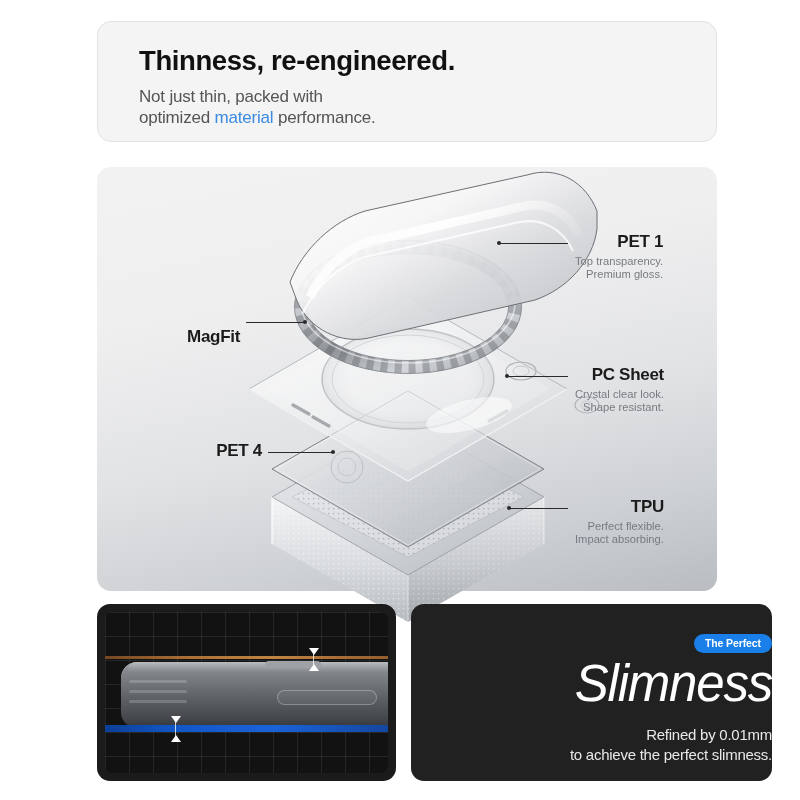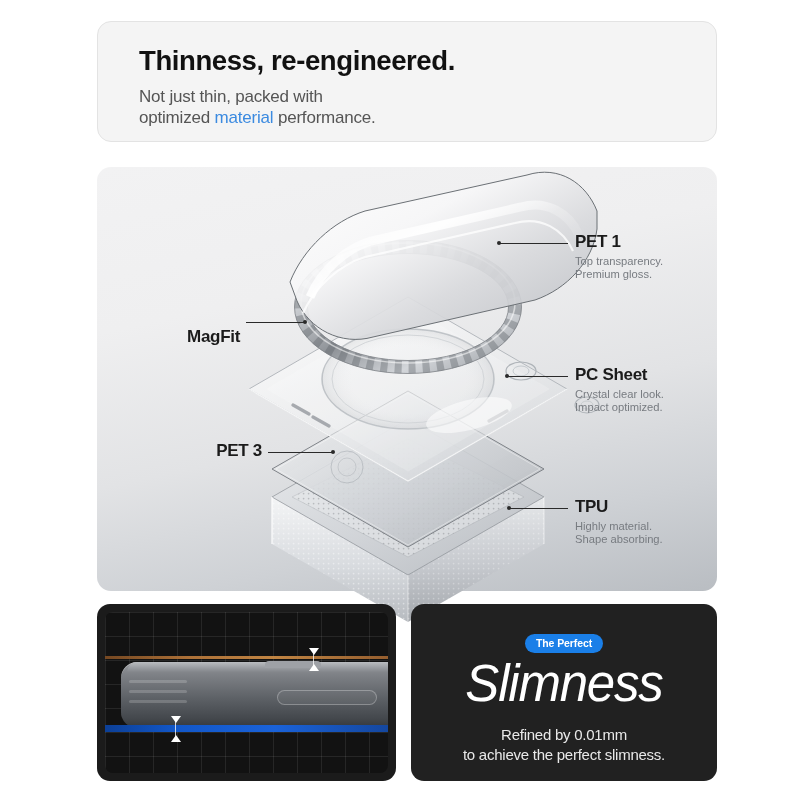--- a/index.html
+++ b/index.html
@@ -41,21 +41,21 @@
   
   .callout{ position:absolute; }
   .callout .ttl{
     font-size:17px; font-weight:bold; color:#1b1b1b; letter-spacing:-0.3px;
     line-height:20px; white-space:nowrap;
   }
   .callout .desc{
     font-size:11.2px; color:#777b80; line-height:13.4px; margin-top:3px;
     white-space:nowrap;
   }
-  .callout.right{ text-align:left; }
+  .callout.right{ text-align:right; }
   .callout.left{ text-align:right; }
 
   
   .leader{ position:absolute; height:1px; background:#2a2a2a; }
   .leader-dot{
     position:absolute; width:4px; height:4px; border-radius:50%;
     background:#2a2a2a;
   }
 
   
@@ -113,23 +113,23 @@
     border-top:7px solid #ffffff;
   }
   .marker.up{
     border-left:5px solid transparent; border-right:5px solid transparent;
     border-bottom:7px solid #ffffff;
   }
   .mk-line{ position:absolute; width:1px; background:rgba(255,255,255,.75); }
 
   
   .slim-panel{
-    position:absolute; left:411px; top:604px; width:306px; height:177px;
+    position:absolute; left:411px; top:604px; width:361px; height:177px;
     border-radius:13px; background:#212121; overflow:hidden;
-    text-align:center;
+    text-align:right;
   }
   .badge{
     display:inline-block; margin-top:30px;
     background:#1a7fe8; color:#fff; font-size:10.5px; font-weight:bold;
     padding:3px 11px 4px; border-radius:11px; letter-spacing:-0.1px;
   }
   .slim-title{
     margin-top:2px; font-size:51px; color:#fff; font-weight:300;
     letter-spacing:-1.2px; line-height:58px;font-style:italic;
   }
@@ -311,33 +311,33 @@
 </div>
 
 <div class="callout left" style="left:60px; top:327px; width:180px;">
   <div class="ttl">MagFit</div>
 </div>
 
 <div class="callout right" style="left:575px; top:365px;">
   <div class="ttl">PC Sheet</div>
   <div class="desc">
     <span>Crystal clear look.</span><br>
-    <span>Impact optimized.</span>
+    <span>Shape resistant.</span>
   </div>
 </div>
 
 <div class="callout left" style="left:82px; top:441px; width:180px;">
-  <div class="ttl">PET 3</div>
+  <div class="ttl">PET 4</div>
 </div>
 
 <div class="callout right" style="left:575px; top:497px;">
   <div class="ttl">TPU</div>
   <div class="desc">
-    <span>Highly material.</span><br>
-    <span>Shape absorbing.</span>
+    <span>Perfect flexible.</span><br>
+    <span>Impact absorbing.</span>
   </div>
 </div>
 
 <div class="xsec-panel">
   <div class="xsec-inner">
     <div class="xsec-grid"></div>
 
     <div class="line-orange"></div>
 
     <div class="phone-body"></div>

